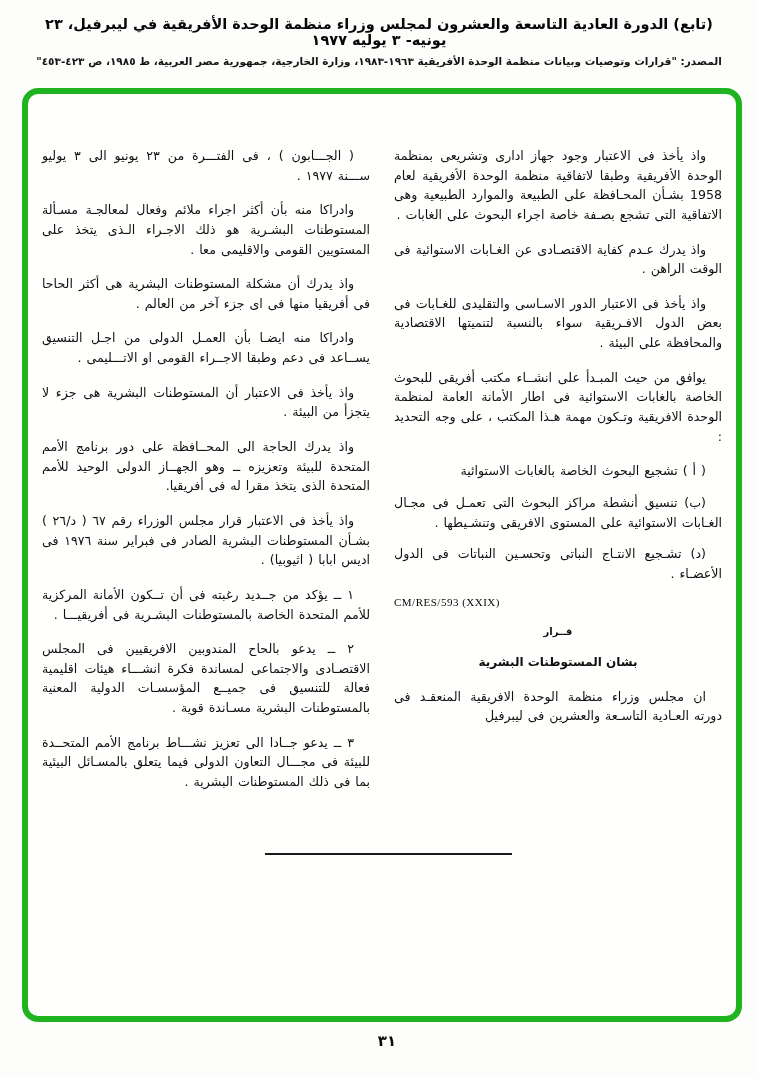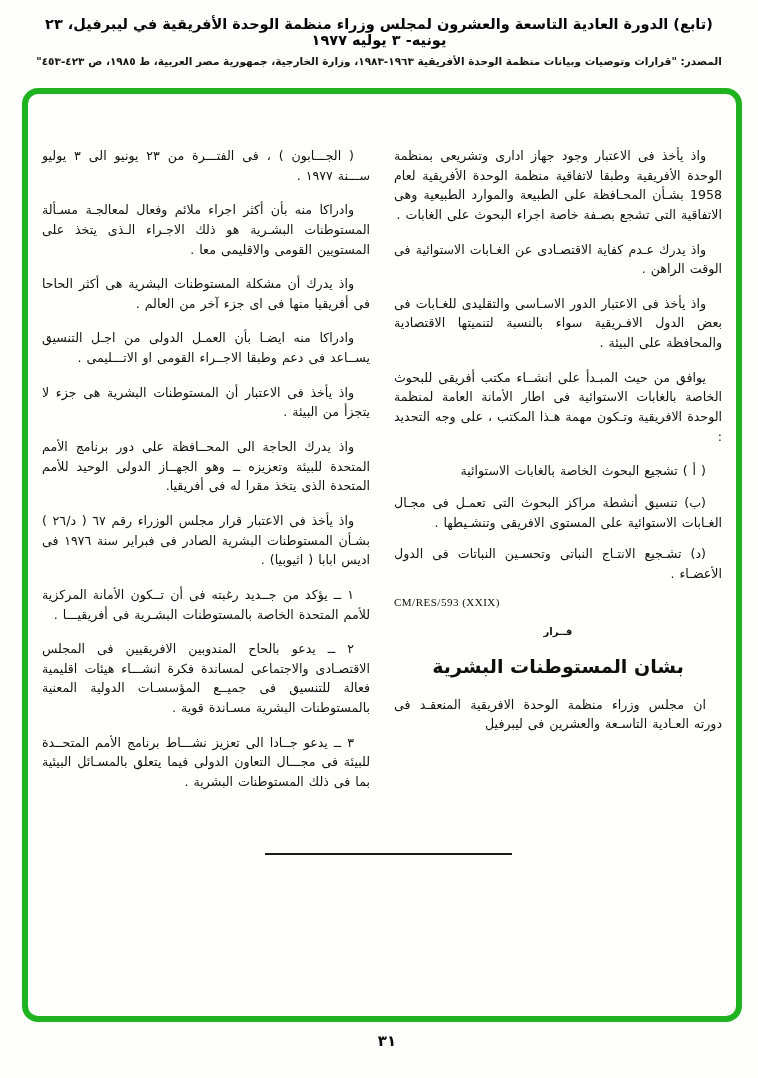--- a/index.html
+++ b/index.html
@@ -45,21 +45,21 @@
   .res-ref {
     direction:ltr;
     text-align:left;
     font-family:"Liberation Serif", serif;
     font-size:11px;
     letter-spacing:0.5px;
     color:#0a0a0a;
     margin:8px 0 18px 0;
   }
   .res-title  { text-align:center; font-weight:bold; font-size:10px;   margin:0 0 18px 0; }
-  .res-sub    { text-align:center; font-weight:bold; font-size:19px; margin:0 0 18px 0; }
+  .res-sub    { text-align:center; font-weight:bold; font-size:12px; margin:0 0 18px 0; }
 
   .mid-rule {
     position:absolute;
     left:265px; top:853px;
     width:247px; height:2px;
     background:#1b1b1b;
   }
 
   .page-number {
     position:absolute;

